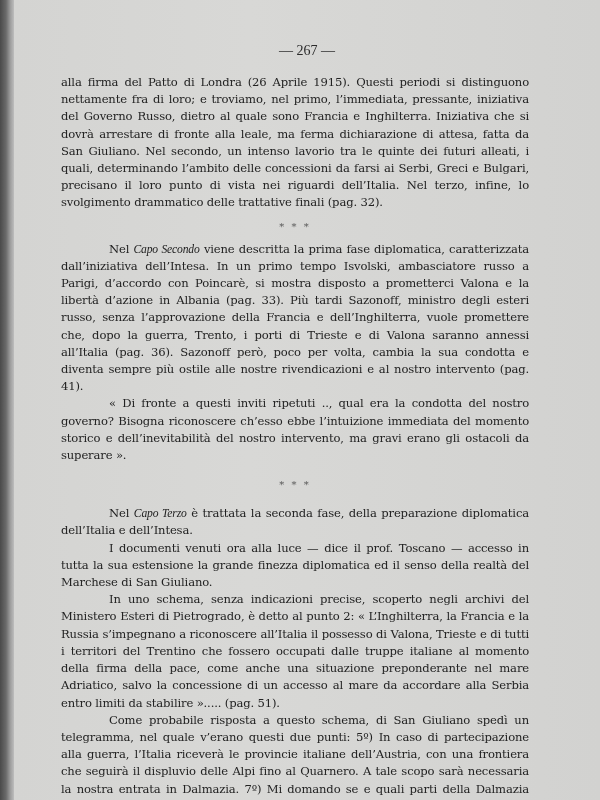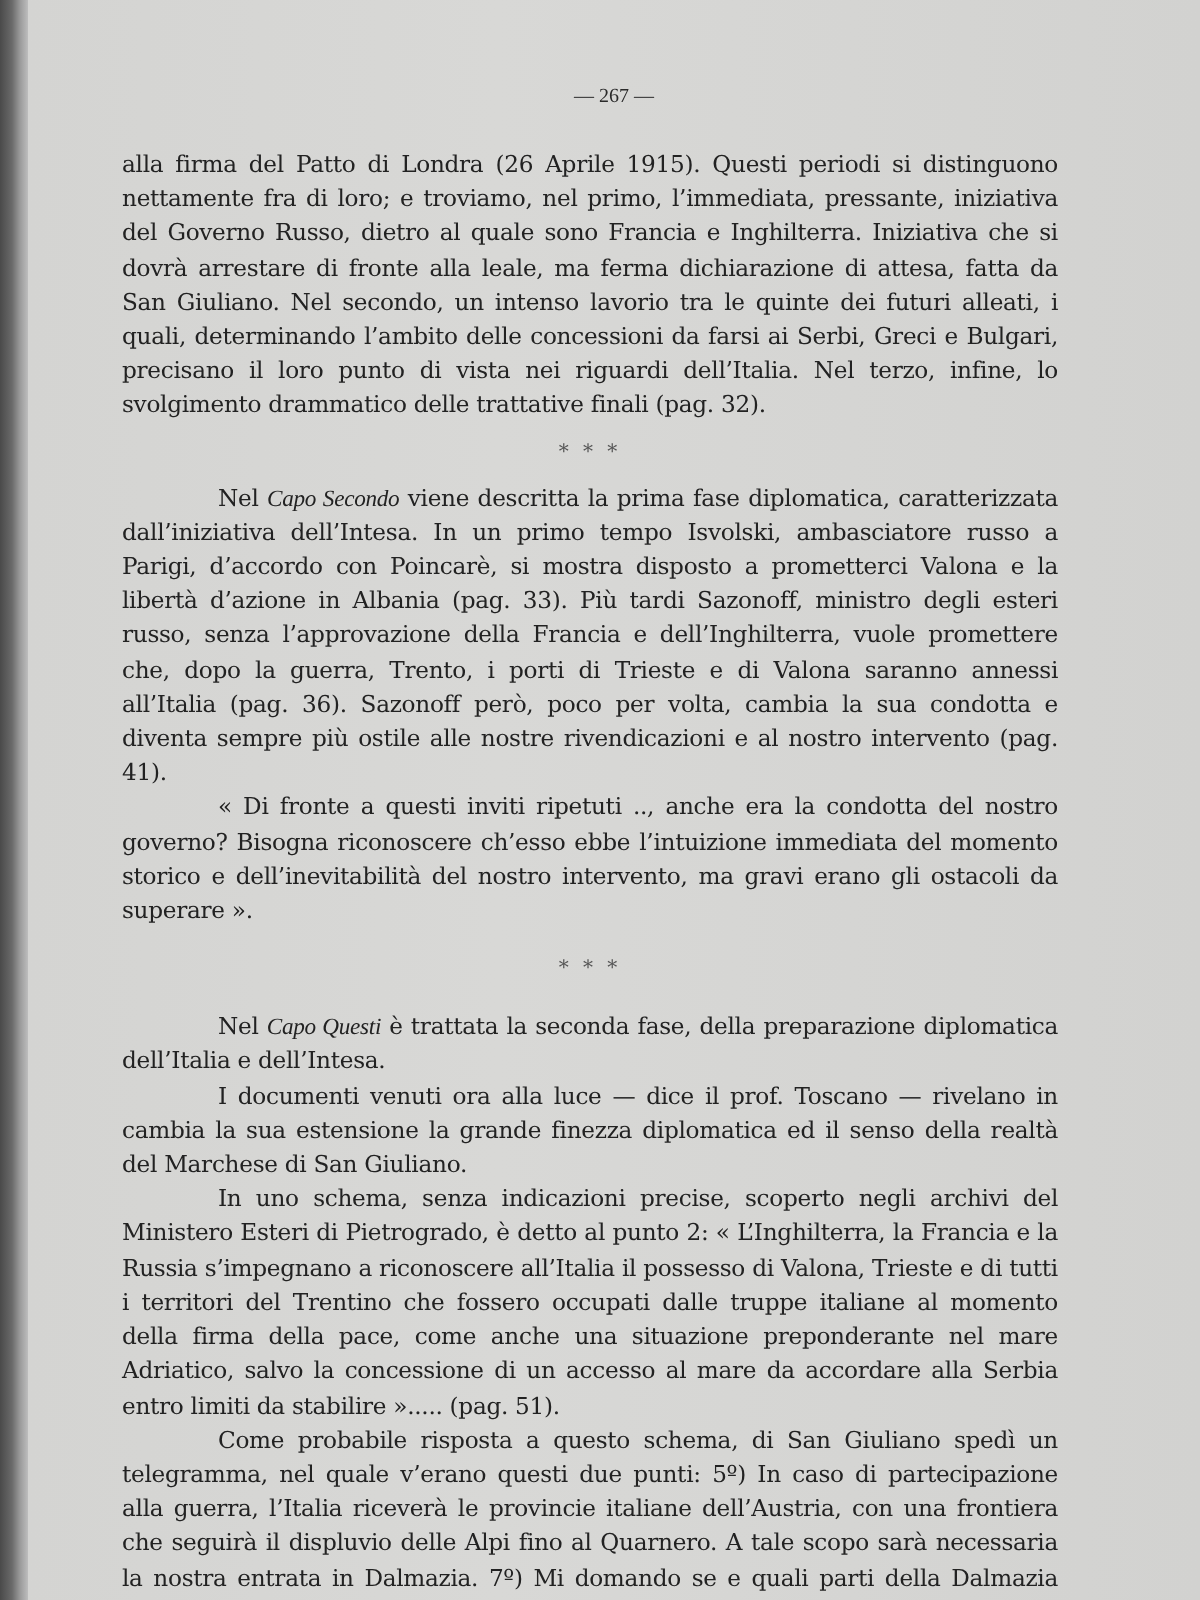--- a/index.html
+++ b/index.html
@@ -11,21 +11,21 @@
   .edge-left {
     position: absolute; left: 0; top: 0; width: 14px; height: 800px;
     background: linear-gradient(to right, #4a4a4a 0px, #6a6a6a 6px, #9a9a9a 10px, #bdbdbd 14px);
   }
   .page {
     position: absolute; left: 14px; top: 0; width: 586px; height: 800px;
     background: linear-gradient(to right, #d4d4d2 0%, #d8d8d6 40%, #d2d2d0 100%);
   }
   .page-number {
     position: absolute; top: 43px; left: 0; width: 586px; text-align: center;
-    font-family: "Liberation Serif", serif; font-size: 10px; color: #2a2a2a;
+    font-family: "Liberation Serif", serif; font-size: 14px; color: #2a2a2a;
   }
   .text {
     position: absolute; left: 47px; top: 74px; width: 468px;
     font-family: "DejaVu Serif", serif; font-size: 11.6px; line-height: 17.2px;
     color: #222;
     text-align: justify;
     letter-spacing: -0.15px;
   }
   .text p { margin: 0; }
   .text p.indent { text-indent: 48px; }
@@ -44,26 +44,26 @@
 <div class="page">
   <div class="page-number">— 267 —</div>
 
   <div class="text">
     <p>alla firma del Patto di Londra (26 Aprile 1915). Questi periodi si distinguono nettamente fra di loro; e troviamo, nel primo, l’immediata, pressante, iniziativa del Governo Russo, dietro al quale sono Francia e Inghilterra. Iniziativa che si dovrà arrestare di fronte alla leale, ma ferma dichiarazione di attesa, fatta da San Giuliano. Nel secondo, un intenso lavorio tra le quinte dei futuri alleati, i quali, determinando l’ambito delle concessioni da farsi ai Serbi, Greci e Bulgari, precisano il loro punto di vista nei riguardi dell’Italia. Nel terzo, infine, lo svolgimento drammatico delle trattative finali (pag. 32).</p>
 
     <div class="sep">* * *</div>
 
     <p class="indent"><span>Nel </span><em>Capo Secondo</em><span> viene descritta la prima fase diplomatica, caratterizzata dall’iniziativa dell’Intesa. In un primo tempo Isvolski, ambasciatore russo a Parigi, d’accordo con Poincarè, si mostra disposto a prometterci Valona e la libertà d’azione in Albania (pag. 33). Più tardi Sazonoff, ministro degli esteri russo, senza l’approvazione della Francia e dell’Inghilterra, vuole promettere che, dopo la guerra, Trento, i porti di Trieste e di Valona saranno annessi all’Italia (pag. 36). Sazonoff però, poco per volta, cambia la sua condotta e diventa sempre più ostile alle nostre rivendicazioni e al nostro intervento (pag. 41).</span></p>
 
-    <p class="indent">« Di fronte a questi inviti ripetuti .., anche era la condotta del nostro governo? Bisogna riconoscere ch’esso ebbe l’intuizione immediata del momento storico e dell’inevitabilità del nostro intervento, ma gravi erano gli ostacoli da superare ».</p>
+    <p class="indent">« Di fronte a questi inviti ripetuti .., qual era la condotta del nostro governo? Bisogna riconoscere ch’esso ebbe l’intuizione immediata del momento storico e dell’inevitabilità del nostro intervento, ma gravi erano gli ostacoli da superare ».</p>
 
     <div class="sep big">* * *</div>
 
-    <p class="indent"><span>Nel </span><em>Capo Questi</em><span> è trattata la seconda fase, della preparazione diplomatica dell’Italia e dell’Intesa.</span></p>
+    <p class="indent"><span>Nel </span><em>Capo Terzo</em><span> è trattata la seconda fase, della preparazione diplomatica dell’Italia e dell’Intesa.</span></p>
 
-    <p class="indent">I documenti venuti ora alla luce — dice il prof. Toscano — rivelano in cambia la sua estensione la grande finezza diplomatica ed il senso della realtà del Marchese di San Giuliano.</p>
+    <p class="indent">I documenti venuti ora alla luce — dice il prof. Toscano — accesso in tutta la sua estensione la grande finezza diplomatica ed il senso della realtà del Marchese di San Giuliano.</p>
 
     <p class="indent">In uno schema, senza indicazioni precise, scoperto negli archivi del Ministero Esteri di Pietrogrado, è detto al punto 2: « L’Inghilterra, la Francia e la Russia s’impegnano a riconoscere all’Italia il possesso di Valona, Trieste e di tutti i territori del Trentino che fossero occupati dalle truppe italiane al momento della firma della pace, come anche una situazione preponderante nel mare Adriatico, salvo la concessione di un accesso al mare da accordare alla Serbia entro limiti da stabilire »..... (pag. 51).</p>
 
     <p class="indent">Come probabile risposta a questo schema, di San Giuliano spedì un telegramma, nel quale v’erano questi due punti: 5º) In caso di partecipazione alla guerra, l’Italia riceverà le provincie italiane dell’Austria, con una frontiera che seguirà il displuvio delle Alpi fino al Quarnero. A tale scopo sarà necessaria la nostra entrata in Dalmazia. 7º) Mi domando se e quali parti della Dalmazia dobbiamo occupare (pag. 53).</p>
 
   </div>
 </div>
 
 </body></html>

